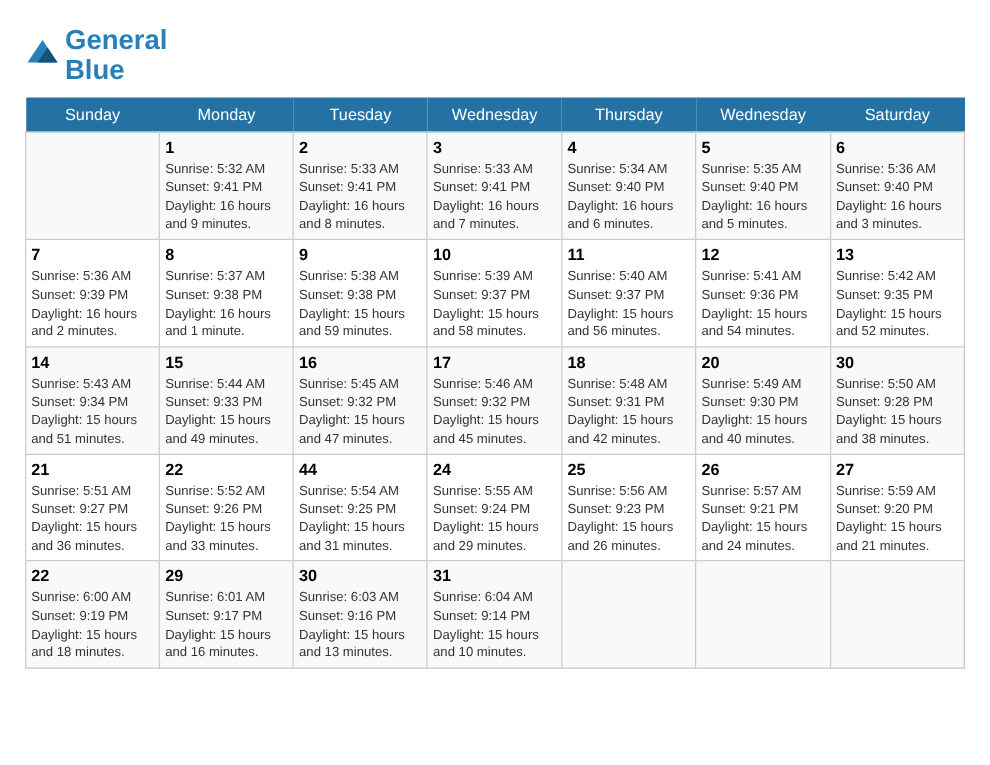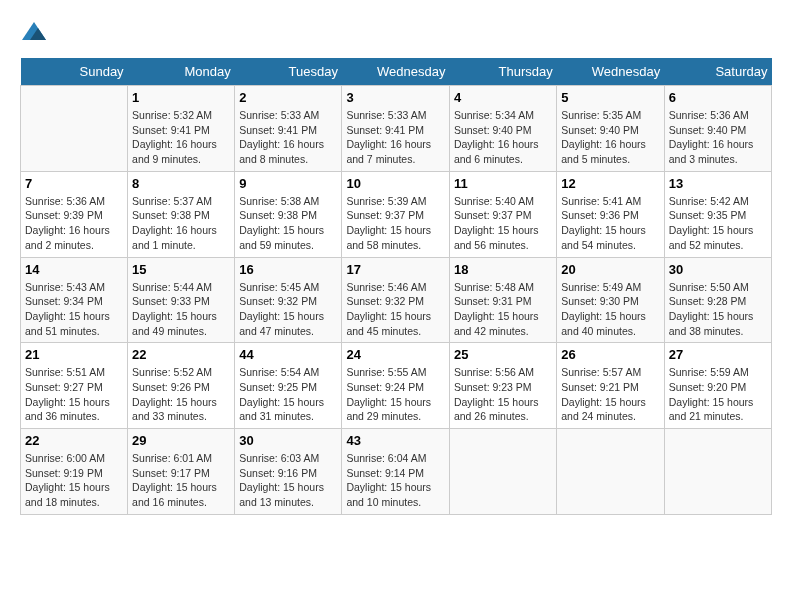--- a/index.html
+++ b/index.html
@@ -48,21 +48,21 @@
     }
     table {
       width: 100%;
       border-collapse: collapse;
       font-size: 11px;
     }
     thead tr th {
       background-color: #2471a3;
       color: #fff;
       padding: 6px 4px;
-      text-align: right;
+      text-align: center;
       font-size: 13px;
       font-weight: normal;
     }
     tbody tr td {
       border: 1px solid #ccc;
       vertical-align: top;
       padding: 4px;
       width: 108px;
       min-height: 80px;
       background: #fff;
@@ -88,20 +88,22 @@
 </head>
 <body>
 
 <div class="header">
   <div class="logo">
     <svg class="logo-icon" viewBox="0 0 28 28">
       <polygon points="14,2 26,20 2,20" fill="#2980b9"></polygon>
       <polygon points="18,8 26,20 10,20" fill="#1a5276"></polygon>
     </svg>
     <div>
+      <div class="logo-text"><span>General</span></div>
+      <div class="logo-text" style="color:#2980b9;">Blue</div>
     </div>
   </div>
   <div class="title-block">
     <div class="month-year"></div>
     <div class="location"></div>
   </div>
 </div>
 
 <table>
   <thead>
@@ -240,21 +242,21 @@
         </td>
         <td>
           <div class="day-num">29</div>
           <div class="day-detail">Sunrise: 6:01 AM<br>Sunset: 9:17 PM<br>Daylight: 15 hours<br>and 16 minutes.</div>
         </td>
         <td>
           <div class="day-num">30</div>
           <div class="day-detail">Sunrise: 6:03 AM<br>Sunset: 9:16 PM<br>Daylight: 15 hours<br>and 13 minutes.</div>
         </td>
         <td>
-          <div class="day-num">43</div>
+          <div class="day-num">31</div>
           <div class="day-detail">Sunrise: 6:04 AM<br>Sunset: 9:14 PM<br>Daylight: 15 hours<br>and 10 minutes.</div>
         </td>
         <td class="empty"></td>
         <td class="empty"></td>
         <td class="empty"></td>
       </tr>
     </tbody>
 </table>
 
 </body></html>

